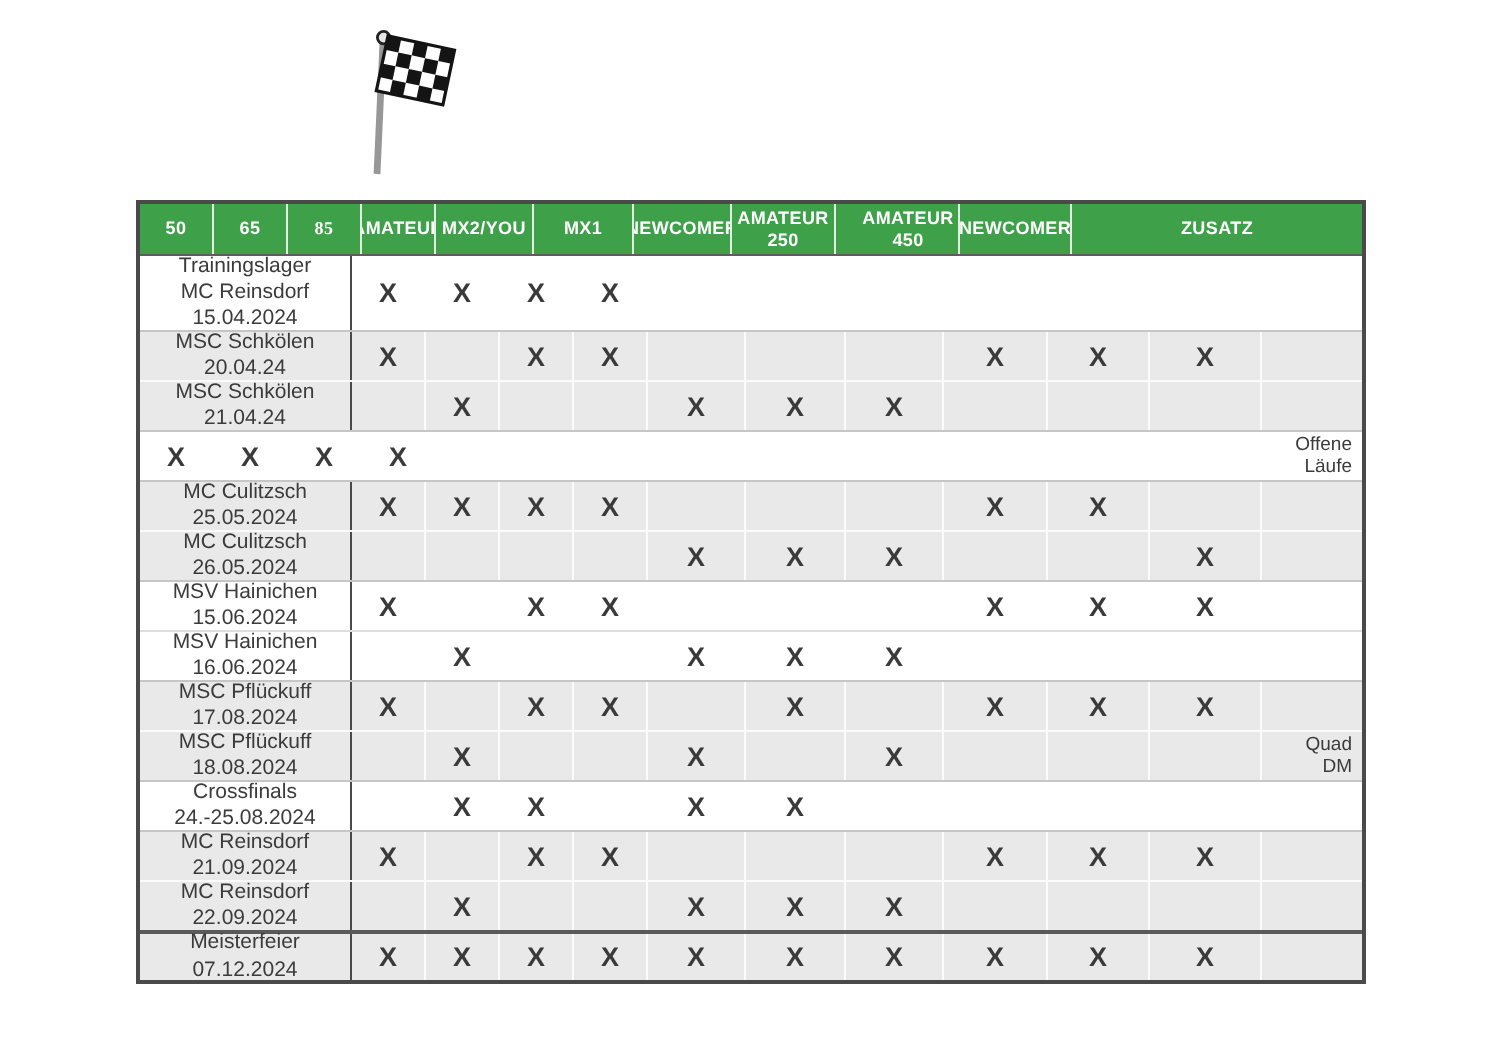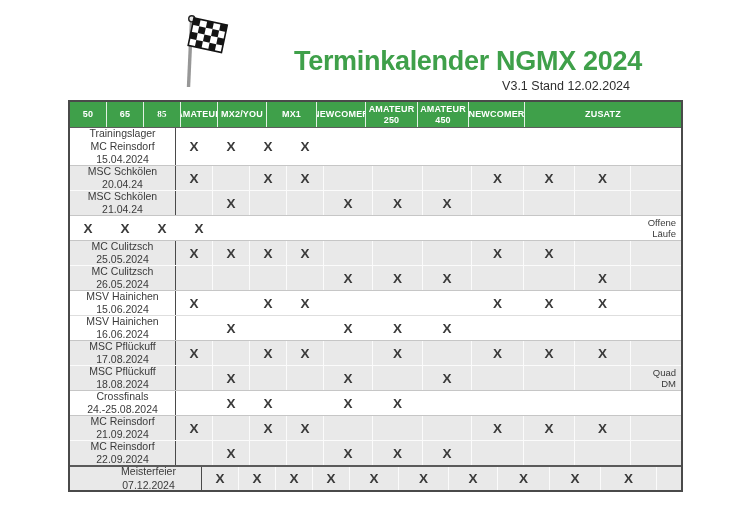--- a/index.html
+++ b/index.html
@@ -48,21 +48,21 @@
   }
   .hcell:last-child{border-right:none;}
   .hcell.first{border-right:1.5px solid var(--border-dark,#4a4a4a);}
 
   .trow{display:flex; height:25px; box-sizing:border-box; background:#fff;}
   .trow.tall{height:37px;}
   .shade-gray{background:var(--row-gray,#e9e9e9);}
   .sep-light{border-top:1px solid #c6c6c6;}
   .sep-lighter{border-top:1px solid #dedede;}
   .sep-white{border-top:1px solid #fbfbfb;}
-  .sep-dark{border-top:2px solid #5a5a5a;padding-left:26px;}
+  .sep-dark{border-top:2px solid #5a5a5a;}
 
   .lcell{
     flex:0 0 106px; display:flex; align-items:center; justify-content:center;
     text-align:center; font-size:10.5px; line-height:1.25; white-space:pre-line;
     border-right:1.5px solid var(--border-dark,#4a4a4a); box-sizing:border-box;
     color:var(--ink,#3b3b3b);
   }
   .mcell{
     display:flex; align-items:center; justify-content:center;
     font-size:13.5px; font-weight:bold; color:#3a3a3a;
@@ -92,36 +92,32 @@
         <rect x="20.4" y="7" width="6.8" height="7" fill="#141414"></rect>
         <rect x="0" y="14" width="6.8" height="7" fill="#141414"></rect>
         <rect x="13.6" y="14" width="6.8" height="7" fill="#141414"></rect>
         <rect x="27.2" y="14" width="6.8" height="7" fill="#141414"></rect>
         <rect x="6.8" y="21" width="6.8" height="7" fill="#141414"></rect>
         <rect x="20.4" y="21" width="6.8" height="7" fill="#141414"></rect>
       </g>
     </svg>
   </div>
 
-  <div class="titleblock">
-    <div class="main-title">Terminkalender NGMX 2024</div>
-    <div class="sub-title">V3.1 Stand 12.02.2024</div>
-  </div>
 
   <div class="cal-table">
     <div class="thead" id="thead">
         <div class="hcell" style="flex: 0 0 37px;">50</div>
         <div class="hcell" style="flex: 0 0 37px;">65</div>
         <div class="hcell" style="flex: 0 0 37px; font-family: Liberation Serif, serif;">85</div>
         <div class="hcell" style="flex: 0 0 37px;">AMATEUR</div>
         <div class="hcell" style="flex: 0 0 49px;">MX2/YOU</div>
         <div class="hcell" style="flex: 0 0 50px;">MX1</div>
         <div class="hcell" style="flex: 0 0 49px;">NEWCOMER</div>
         <div class="hcell" style="flex: 0 0 52px;">AMATEUR 250</div>
-        <div class="hcell" style="flex: 0 0 51px;">AMATEUR 450</div>
+        <div class="hcell" style="flex: 0 0 51px; margin-left: 11px;">AMATEUR 450</div>
         <div class="hcell" style="flex: 0 0 56px;">NEWCOMER</div>
         <div class="hcell" style="flex: 1 1 auto;">ZUSATZ</div>
       </div>
     <div id="tbody">
         <div class="trow shade-white sep-none tall">
           <div class="lcell">Trainingslager
 MC Reinsdorf
 15.04.2024</div>
           <div class="mcell" style="flex: 0 0 37px;">X</div>
           <div class="mcell" style="flex: 0 0 37px;">X</div>

